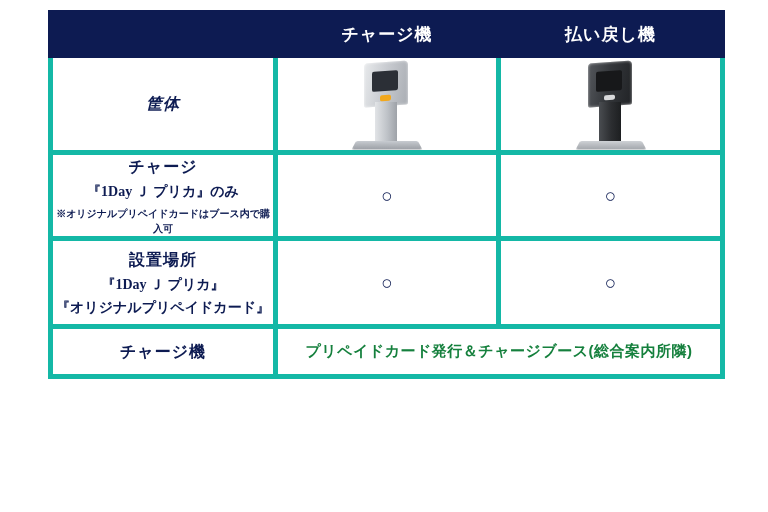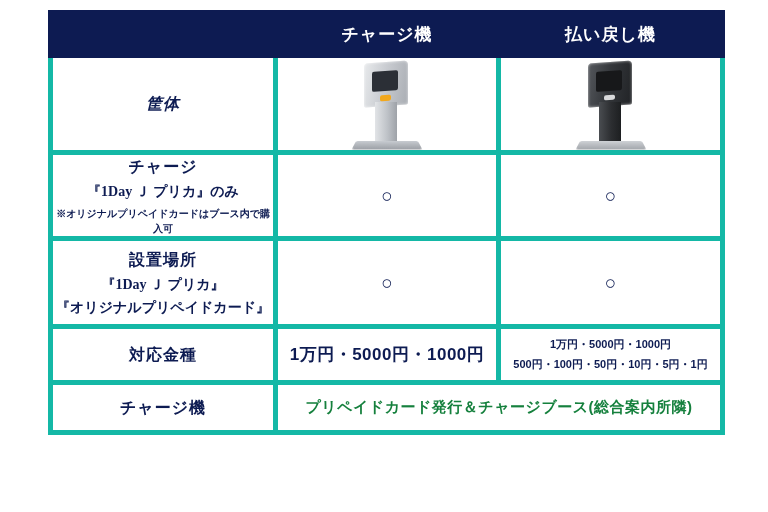--- a/index.html
+++ b/index.html
@@ -247,30 +247,20 @@
         <td class="label-cell">
           <span class="label-main">設置場所</span>
           <span class="label-sub">『1Day Ｊ プリカ』</span>
           <span class="label-sub">『オリジナルプリペイドカード』</span>
         </td>
         <td class="mark">○</td>
         <td class="mark">○</td>
       </tr>
 
 
-      <tr class="row-denom">
-        <td class="label-cell">
-          <span class="label-main">対応金種</span>
-        </td>
-        <td class="amount-big">1万円・5000円・1000円</td>
-        <td>
-          <div class="amount-small">1万円・5000円・1000円</div>
-          <div class="amount-small">500円・100円・50円・10円・5円・1円</div>
-        </td>
-      </tr>
 
       <tr class="row-place">
         <td class="label-cell">
           <span class="label-main">チャージ機</span>
         </td>
         <td class="place-text" colspan="2">プリペイドカード発行＆チャージブース(総合案内所隣)</td>
       </tr>
     </tbody>
   </table>
 </div>

